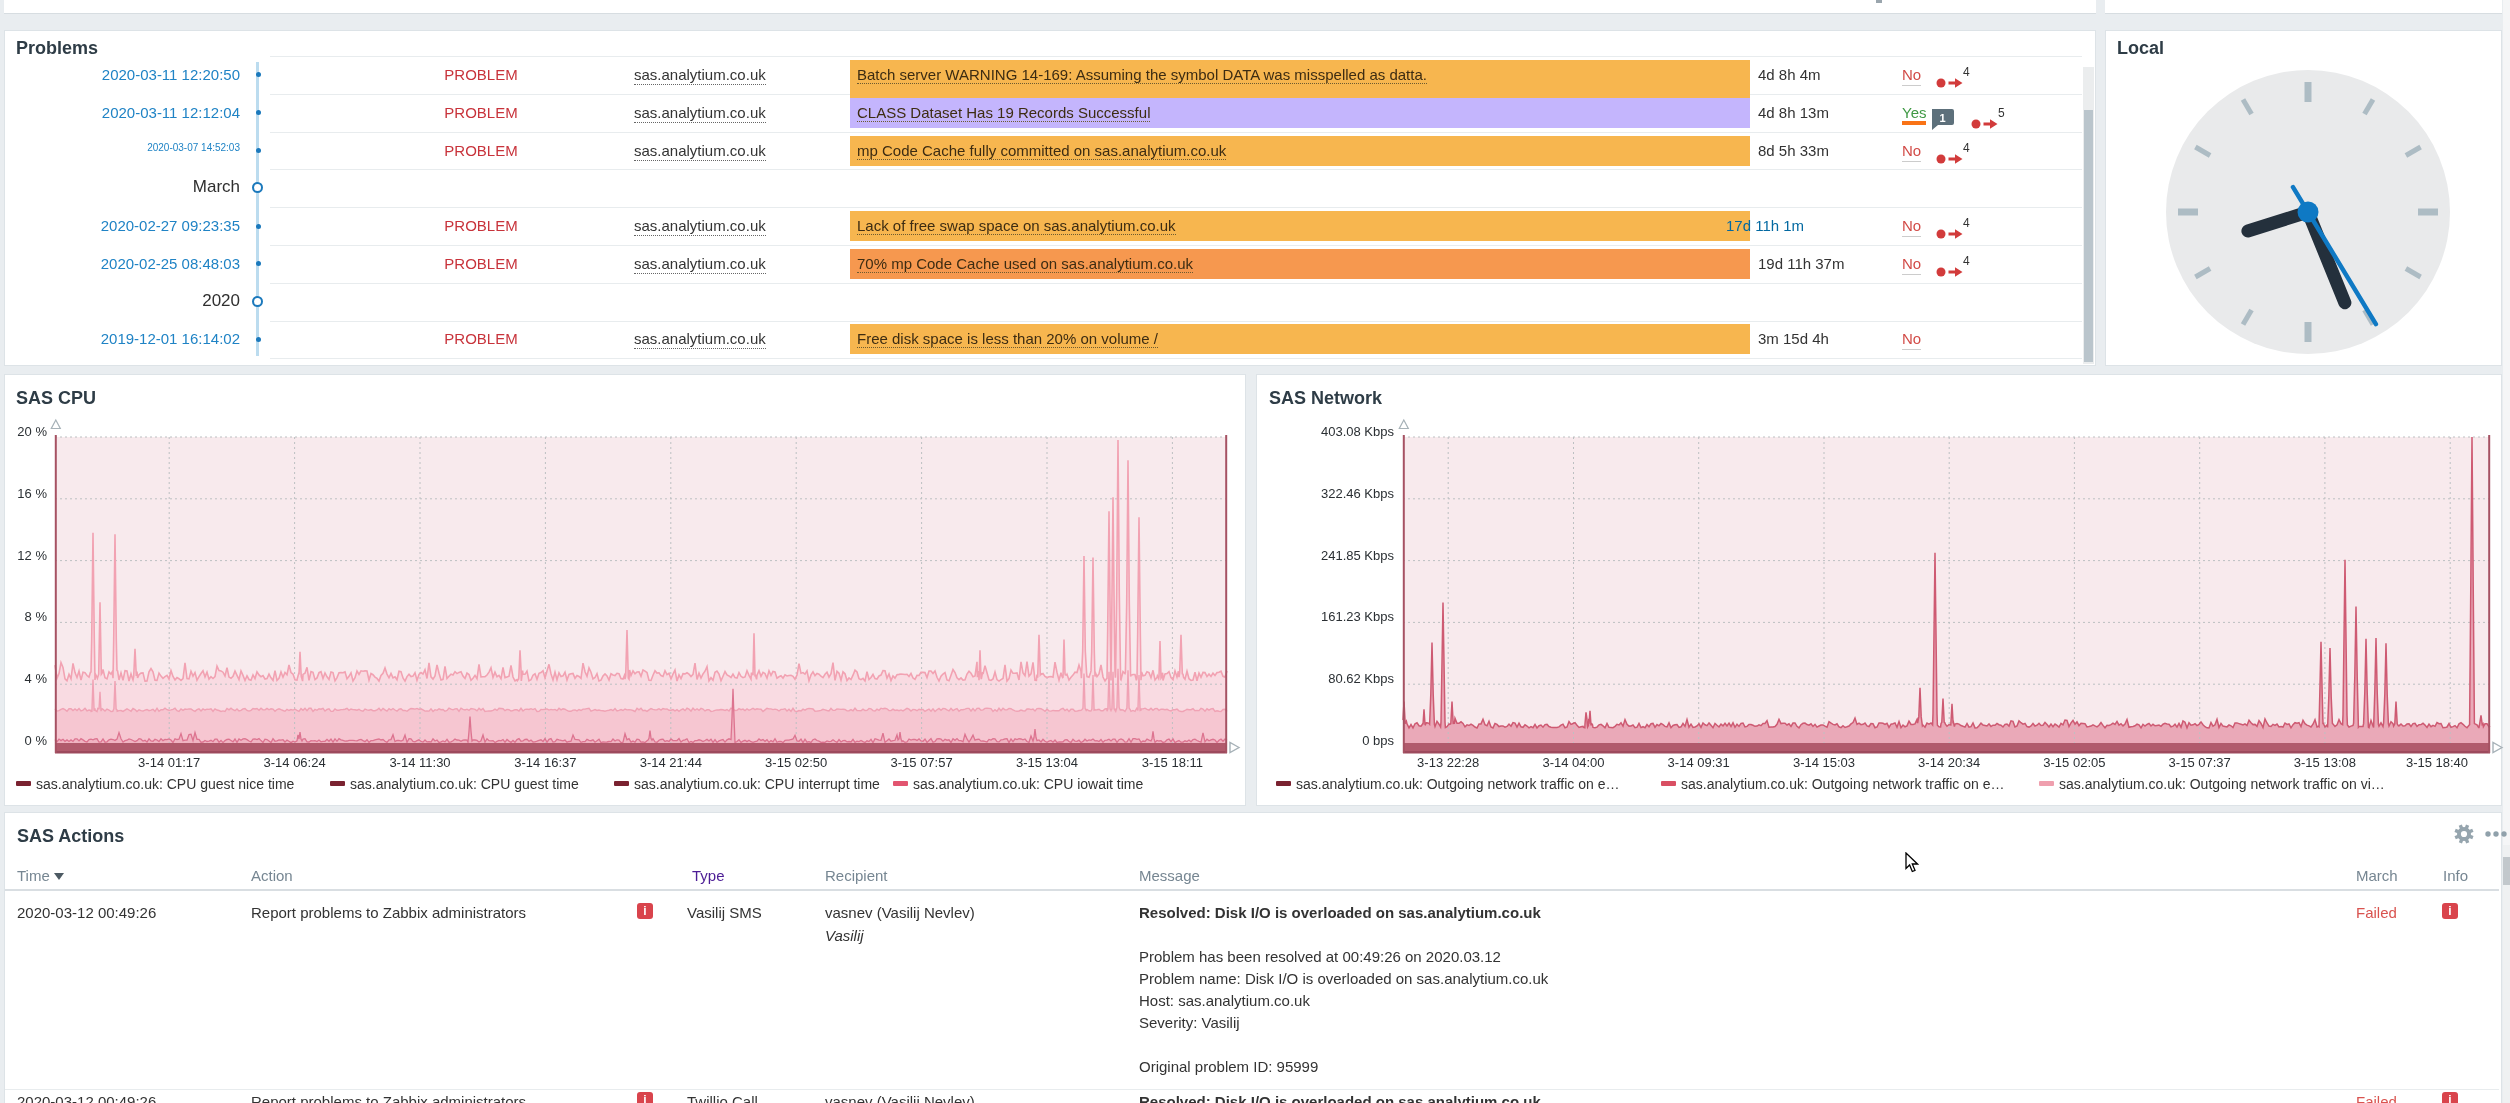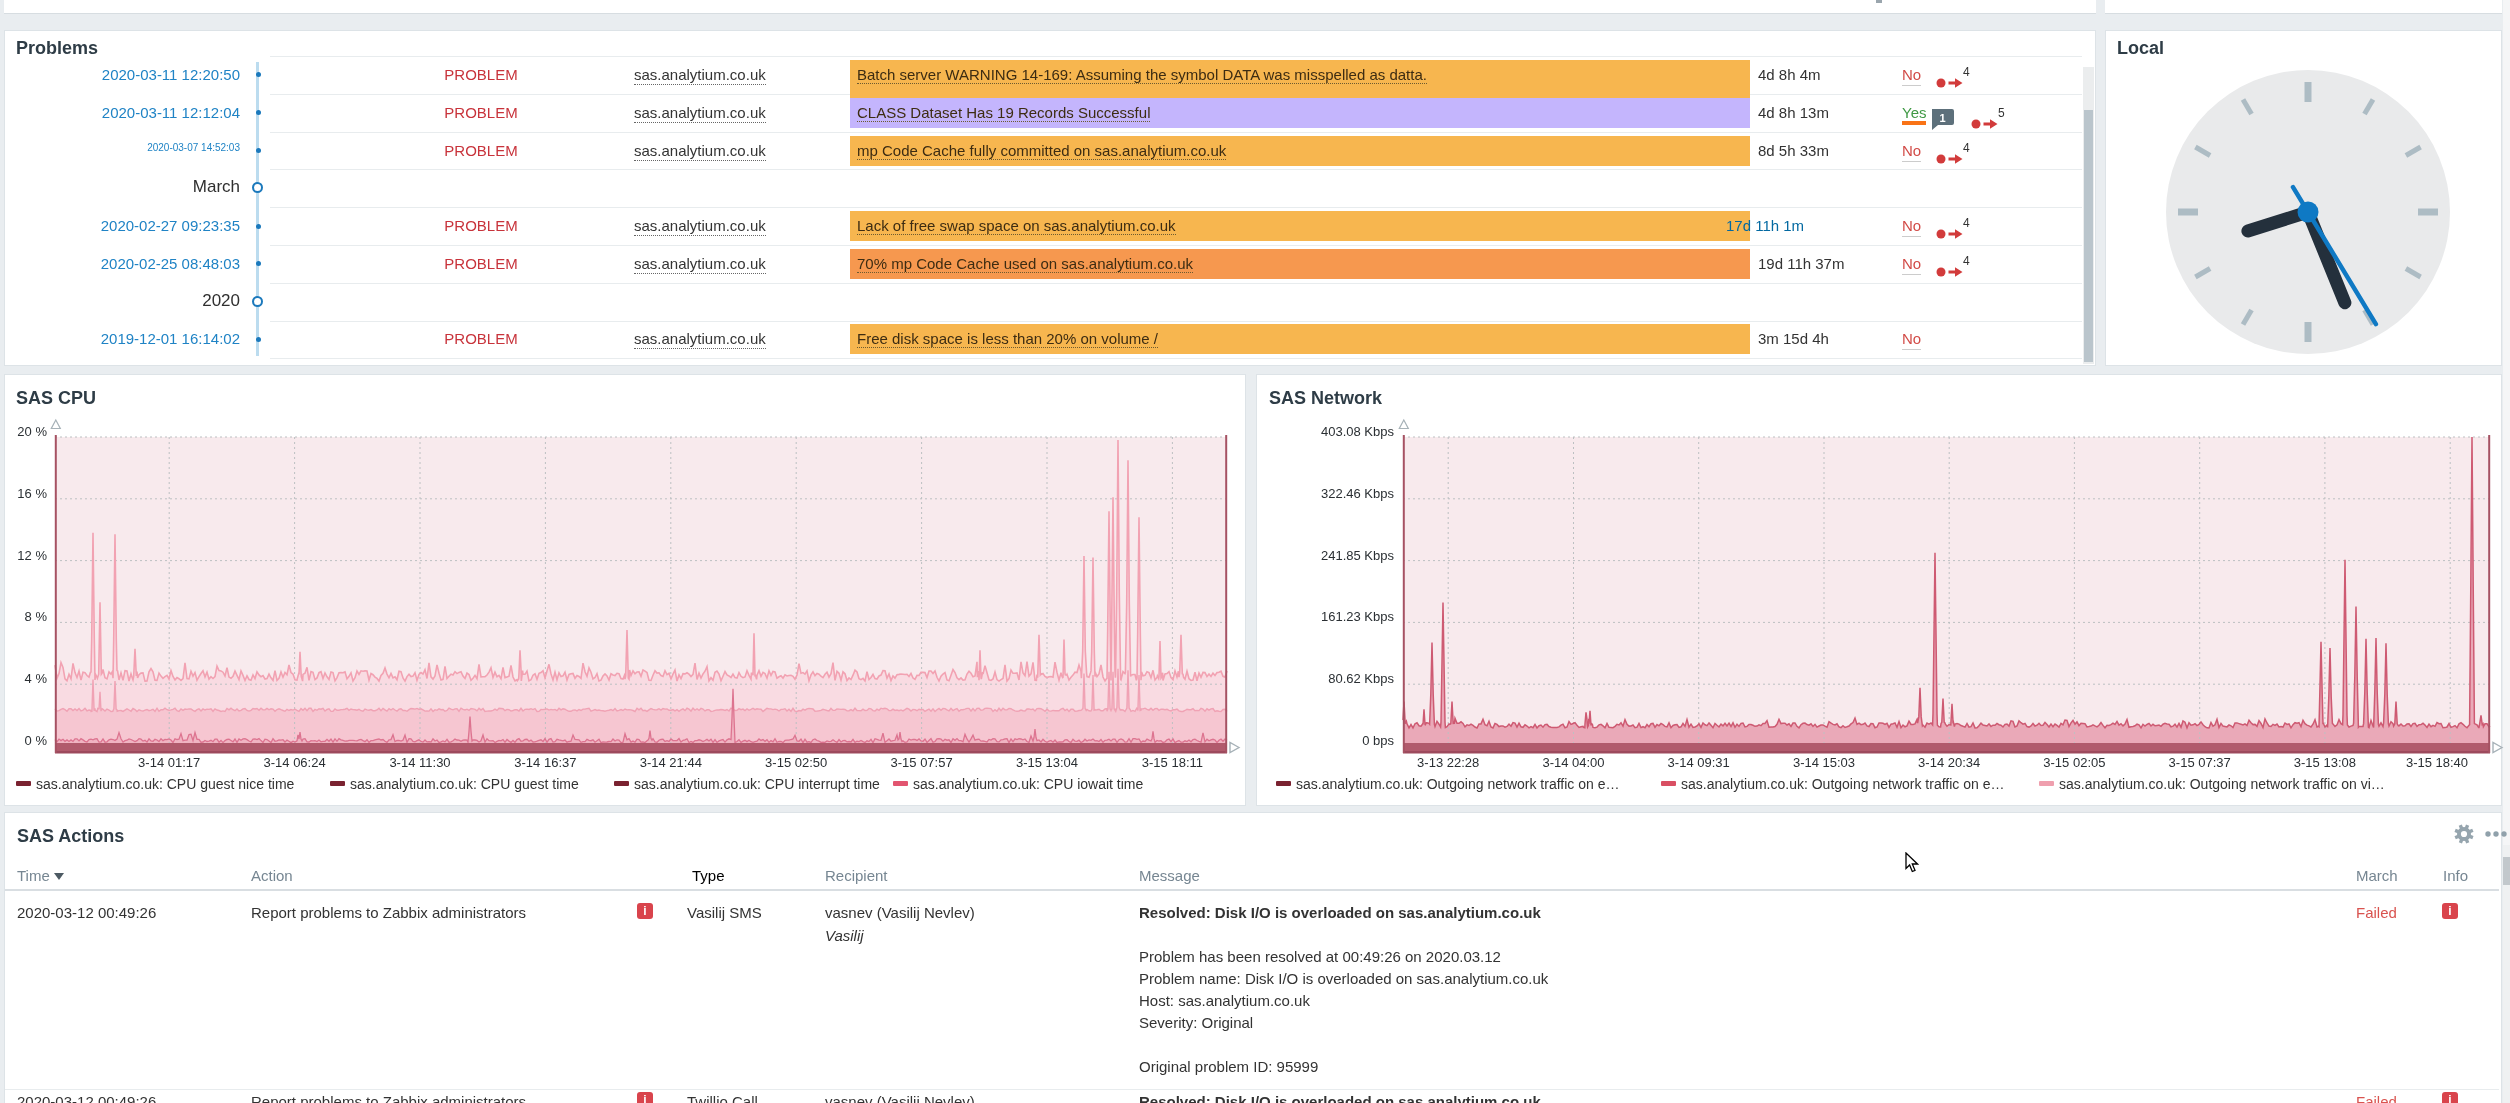--- a/index.html
+++ b/index.html
@@ -241,40 +241,40 @@
     <rect x="-1.7" y="-9.6" width="3.4" height="4" fill="#96a5ae" transform="rotate(337)"></rect>
     <circle r="3.1" fill="#fff"></circle>
   </svg>
 <svg style="position:absolute;left:2483px;top:828px" width="28" height="12" viewBox="0 0 28 12">
     <circle cx="5" cy="6" r="2.7" fill="#90a1ab"></circle>
     <circle cx="13" cy="6" r="2.7" fill="#90a1ab"></circle>
     <circle cx="21" cy="6" r="2.7" fill="#90a1ab"></circle>
   </svg>
 <div style="position:absolute;left:17px;top:867px;font-size:15px;color:#768692">Time</div>
 <div style="position:absolute;left:251px;top:867px;font-size:15px;color:#768692">Action</div>
-<div style="position:absolute;left:692px;top:867px;font-size:15px;color:#000000">Type</div>
+<div style="position:absolute;left:692px;top:867px;font-size:15px;color:#4c1d95">Type</div>
 <div style="position:absolute;left:825px;top:867px;font-size:15px;color:#768692">Recipient</div>
 <div style="position:absolute;left:1139px;top:867px;font-size:15px;color:#768692">Message</div>
 <div style="position:absolute;left:2356px;top:867px;font-size:15px;color:#768692">March</div>
 <div style="position:absolute;left:2443px;top:867px;font-size:15px;color:#768692">Info</div>
 <div style="position:absolute;left:54px;top:873px;width:0;height:0;border-left:5.5px solid transparent;border-right:5.5px solid transparent;border-top:7px solid #4d5a63"></div>
 <div style="position:absolute;left:5px;top:889px;width:2494px;height:2px;background:#d9dee2"></div>
 <div style="position:absolute;left:17px;top:904px;font-size:15px;color:#333">2020-03-12 00:49:26</div>
 <div style="position:absolute;left:251px;top:904px;font-size:15px;color:#333">Report problems to Zabbix administrators</div>
 <div style="position:absolute;left:637px;top:903px;width:16px;height:16px;border-radius:3px;background:#d9444c;color:#fff;font-weight:bold;font-size:12px;text-align:center;line-height:16px">i</div>
 <div style="position:absolute;left:687px;top:904px;font-size:15px;color:#333">Vasilij SMS</div>
 <div style="position:absolute;left:825px;top:904px;font-size:15px;color:#333">vasnev (Vasilij Nevlev)</div>
 <div style="position:absolute;left:1139px;top:904px;font-size:15px;font-weight:bold;color:#333">Resolved: Disk I/O is overloaded on sas.analytium.co.uk</div>
 <div style="position:absolute;left:2356px;top:904px;font-size:15px;color:#d9534f">Failed</div>
 <div style="position:absolute;left:2442px;top:903px;width:16px;height:16px;border-radius:3px;background:#d9444c;color:#fff;font-weight:bold;font-size:12px;text-align:center;line-height:16px">i</div>
 <div style="position:absolute;left:825px;top:927px;font-size:15px;font-style:italic;color:#333">Vasilij</div>
 <div style="position:absolute;left:1139px;top:948px;font-size:15px;color:#333">Problem has been resolved at 00:49:26 on 2020.03.12</div>
 <div style="position:absolute;left:1139px;top:970px;font-size:15px;color:#333">Problem name: Disk I/O is overloaded on sas.analytium.co.uk</div>
 <div style="position:absolute;left:1139px;top:992px;font-size:15px;color:#333">Host: sas.analytium.co.uk</div>
-<div style="position:absolute;left:1139px;top:1014px;font-size:15px;color:#333">Severity: Original</div>
+<div style="position:absolute;left:1139px;top:1014px;font-size:15px;color:#333">Severity: Vasilij</div>
 <div style="position:absolute;left:1139px;top:1058px;font-size:15px;color:#333">Original problem ID: 95999</div>
 <div style="position:absolute;left:5px;top:1089px;width:2494px;height:1px;background:#e8ecee"></div>
 <div style="position:absolute;left:17px;top:1093px;font-size:15px;color:#333">2020-03-12 00:49:26</div>
 <div style="position:absolute;left:251px;top:1093px;font-size:15px;color:#333">Report problems to Zabbix administrators</div>
 <div style="position:absolute;left:637px;top:1092px;width:16px;height:16px;border-radius:3px;background:#d9444c;color:#fff;font-weight:bold;font-size:12px;text-align:center;line-height:16px">i</div>
 <div style="position:absolute;left:687px;top:1093px;font-size:15px;color:#333">Twillio Call</div>
 <div style="position:absolute;left:825px;top:1093px;font-size:15px;color:#333">vasnev (Vasilij Nevlev)</div>
 <div style="position:absolute;left:1139px;top:1093px;font-size:15px;font-weight:bold;color:#333">Resolved: Disk I/O is overloaded on sas.analytium.co.uk</div>
 <div style="position:absolute;left:2356px;top:1093px;font-size:15px;color:#d9534f">Failed</div>
 <div style="position:absolute;left:2442px;top:1092px;width:16px;height:16px;border-radius:3px;background:#d9444c;color:#fff;font-weight:bold;font-size:12px;text-align:center;line-height:16px">i</div>

